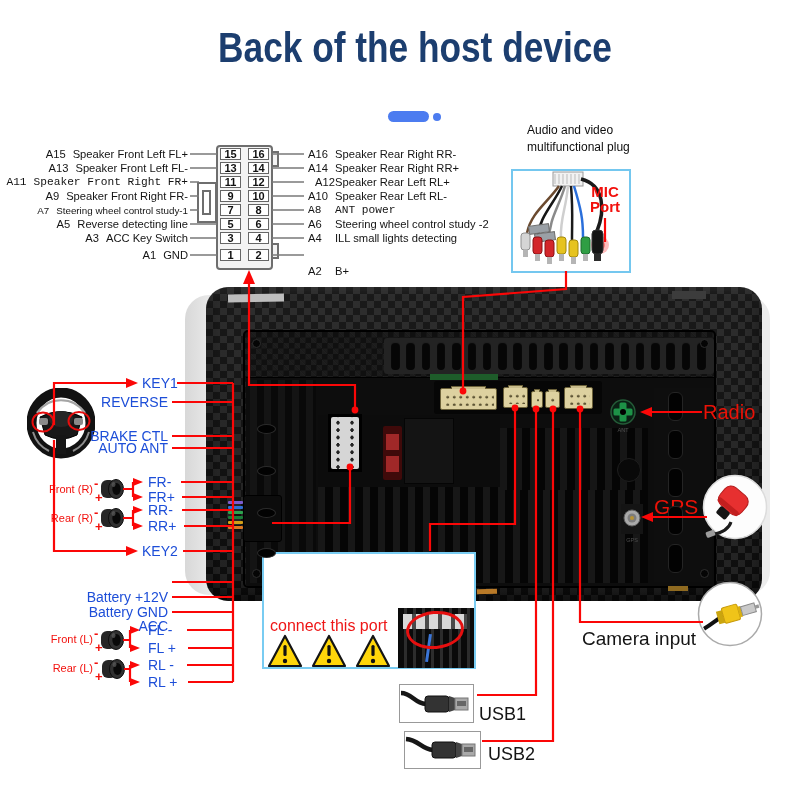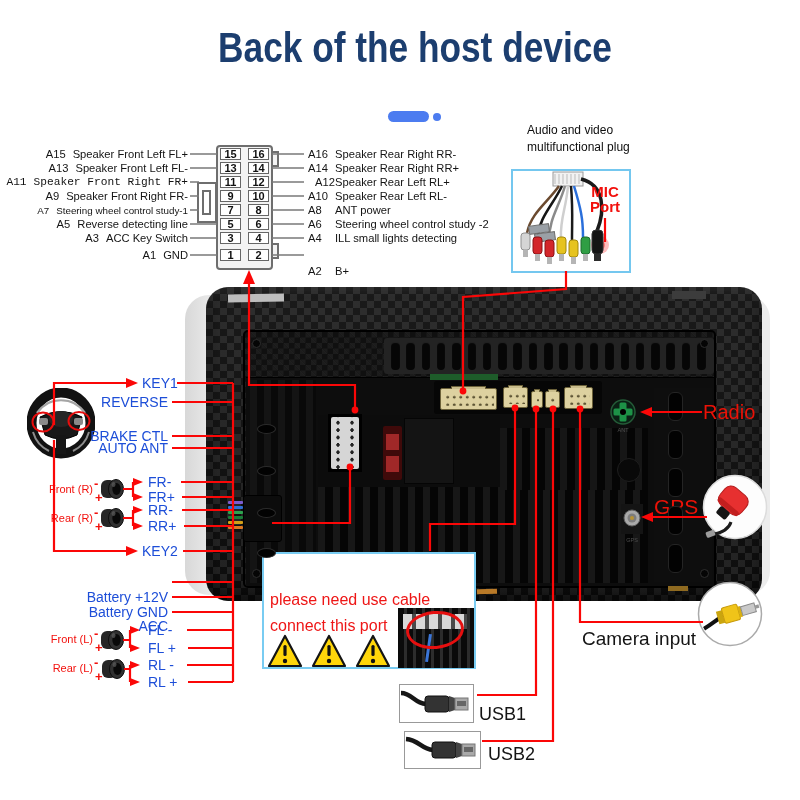--- a/index.html
+++ b/index.html
@@ -186,21 +186,21 @@
   <div id="pin-labels">
       <div class="pinlab-l" style="right: 612px; top: 154px;"><span class="code">A15</span><span>Speaker Front Left FL+</span></div>
       <div class="pinlab-r" style="left: 308px; top: 154px;"><span class="code">A16</span><span>Speaker Rear Right RR-</span></div>
       <div class="pinlab-l" style="right: 612px; top: 168px;"><span class="code">A13</span><span>Speaker Front Left FL-</span></div>
       <div class="pinlab-r" style="left: 308px; top: 168px;"><span class="code">A14</span><span>Speaker Rear Right RR+</span></div>
       <div class="pinlab-l" style="right: 612px; top: 182px; font-family: Liberation Mono, monospace;"><span class="code">A11</span><span>Speaker Front Right FR+</span></div>
       <div class="pinlab-r" style="left: 308px; top: 182px; text-align: right;"><span class="code">A12</span><span>Speaker Rear Left RL+</span></div>
       <div class="pinlab-l" style="right: 612px; top: 196px;"><span class="code">A9</span><span>Speaker Front Right FR-</span></div>
       <div class="pinlab-r" style="left: 308px; top: 196px;"><span class="code">A10</span><span>Speaker Rear Left RL-</span></div>
       <div class="pinlab-l small" style="right: 612px; top: 210px;"><span class="code">A7</span><span>Steering wheel control study-1</span></div>
-      <div class="pinlab-r" style="left: 308px; top: 210px;"><span class="code">A8</span><span>ANT power</span></div>
+      <div class="pinlab-r" style="left: 308px; top: 210px; font-family: Liberation Mono, monospace;"><span class="code">A8</span><span>ANT power</span></div>
       <div class="pinlab-l" style="right: 612px; top: 224px;"><span class="code">A5</span><span>Reverse detecting line</span></div>
       <div class="pinlab-r" style="left: 308px; top: 224px;"><span class="code">A6</span><span>Steering wheel control study -2</span></div>
       <div class="pinlab-l" style="right: 612px; top: 238px;"><span class="code">A3</span><span>ACC Key Switch</span></div>
       <div class="pinlab-r" style="left: 308px; top: 238px;"><span class="code">A4</span><span>ILL small lights detecting</span></div>
       <div class="pinlab-l" style="right: 612px; top: 255px;"><span class="code">A1</span><span>GND</span></div>
       <div class="pinlab-r" style="left: 308px; top: 255px; margin-top: 16px;"><span class="code">A2</span><span>B+</span></div>
     </div>
 
   <div class="abs" id="audio-title">
     <div>Audio and video</div>
@@ -320,21 +320,20 @@
           <ellipse cx="14.5" cy="7.5" rx="2" ry="2.6" fill="#5d5d5d" opacity="0.7"></ellipse>
         </svg>
       </div>
     </div>
 
   <div class="abs" id="radio-label">Radio</div>
   <div class="abs" id="gps-label">GPS</div>
   <div class="abs" id="camera-label">Camera input</div>
 
   <div class="abs" id="canbus-box"></div>
-  <div class="cb-line abs" style="left:270px;top:591px;">please need use cable</div>
   <div class="cb-line abs" style="left:270px;top:617px;">connect this port</div>
   <svg class="abs" style="left:268px;top:634px;" width="132" height="36" viewBox="0 0 132 36">
     <g stroke="#141414" stroke-width="2.2" stroke-linejoin="round">
       <polygon points="17,2 33,32 1,32" fill="#ffd60a"></polygon>
       <polygon points="61,2 77,32 45,32" fill="#ffd60a"></polygon>
       <polygon points="105,2 121,32 89,32" fill="#ffd60a"></polygon>
     </g>
     <g fill="#111">
       <rect x="15.4" y="11" width="3.2" height="11" rx="1.5"></rect>
         <circle cx="17" cy="27" r="2.2"></circle>

